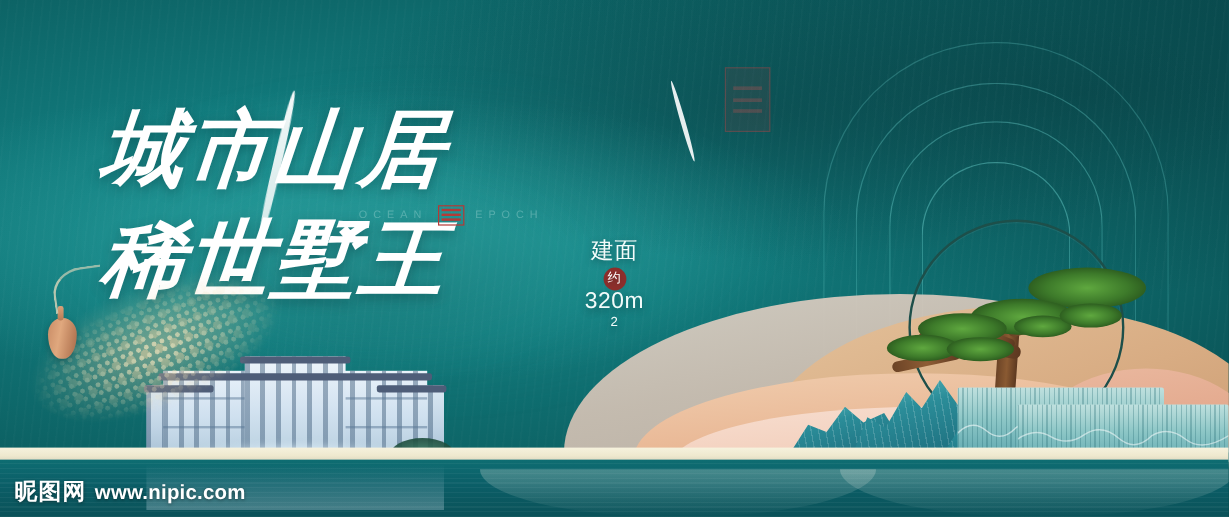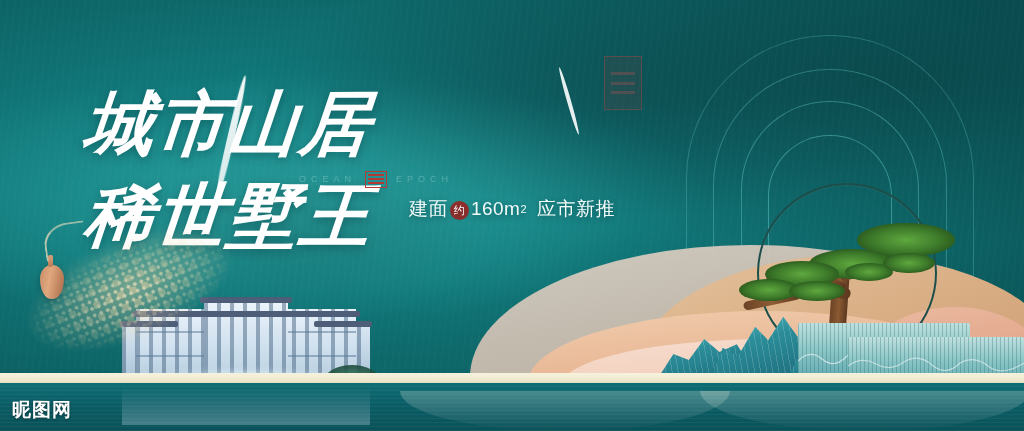--- a/index.html
+++ b/index.html
@@ -118,20 +118,21 @@
   .mini-seal i:nth-child(2){top:6px;}
   .mini-seal i:nth-child(3){top:10px;}
 
   
   .subtitle{
     position:absolute;left:0;right:0;top:196px;text-align:center;
     color:#f2fbfa;font-size:19px;letter-spacing:.5px;font-weight:500;
     text-shadow:0 2px 6px rgba(0,40,45,.45);
     display:flex;align-items:center;justify-content:center;gap:0px;
     white-space:nowrap;
+    flex-direction:column;
   }
   .subtitle .seg{display:inline-block;}
   .badge-yue{
     display:inline-flex;align-items:center;justify-content:center;
     width:19px;height:19px;border-radius:50%;
     background:#8f2f2c;color:#fff;font-size:11px;line-height:1;
     margin:0 2px;vertical-align:middle;position:relative;top:1px;
   }
   .sup{font-size:11px;vertical-align:super;}
 
@@ -368,24 +369,23 @@
         <i></i>
         <i></i>
         <i></i>
       </span>
     <span class="bt">EPOCH</span>
   </div>
 
   <div class="subtitle">
     <span class="seg">建面</span>
     <span class="badge-yue">约</span>
-    <span class="seg">160m</span>
+    <span class="seg">320m</span>
     <span class="sup">2</span>
     <span class="gap" style="width:10px;display:inline-block"></span>
-    <span class="seg">应市新推</span>
   </div>
 
   <div class="scape">
 
     <div class="dune dune-a"></div>
     <div class="dune dune-b"></div>
     <div class="dune dune-e"></div>
     <div class="dune dune-c"></div>
     <div class="dune dune-d"></div>
 
@@ -462,15 +462,16 @@
     <div class="shore2"></div>
     <div class="water"></div>
     <div class="reflect-hill rh1"></div>
     <div class="reflect-hill rh2"></div>
     <div class="villa-reflection"></div>
     <div class="water-sheen"></div>
   </div>
 
   <div class="wm-left">
     <span class="cn">昵图网</span>
+    <span class="url">www.nipic.com</span>
   </div>
 
 </div>
 
 </body></html>

